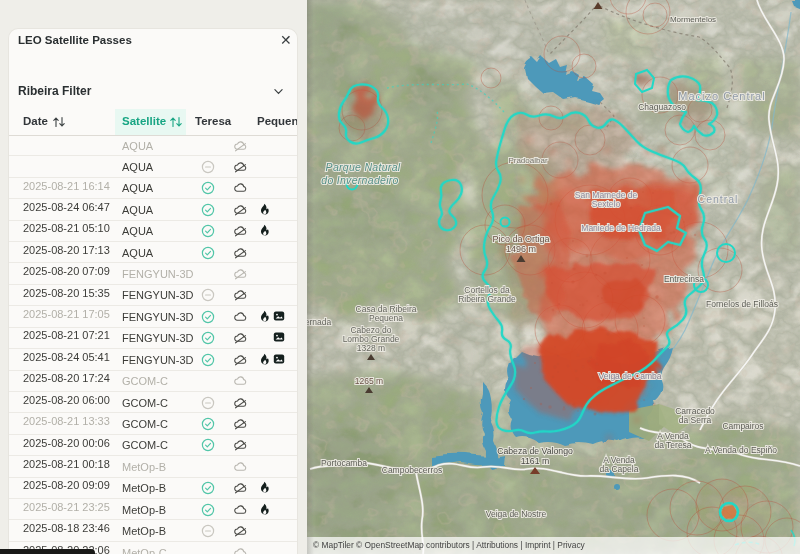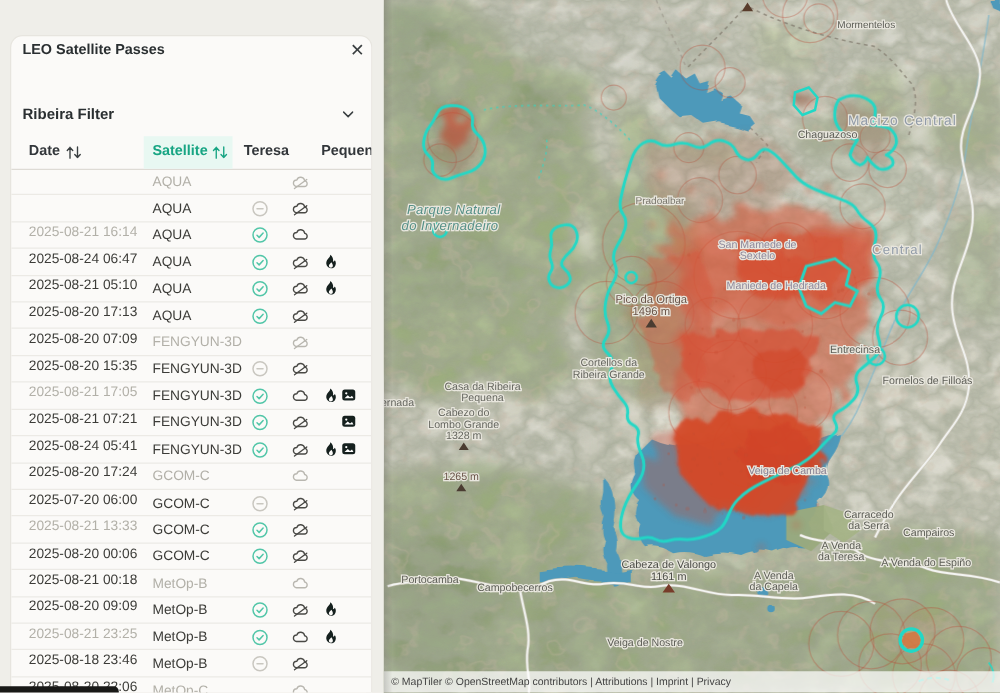--- a/index.html
+++ b/index.html
@@ -549,21 +549,21 @@
                 <path d="M2.6 11.8 L12.4 4.6" stroke="#4a4a46" stroke-width="1.1" stroke-linecap="round"></path>
               </svg></span>
 <span class="ic" style="left:249px"></span>
 <span class="ic" style="left:264px"><svg width="12" height="12" viewBox="0 0 12 12">
                 <rect x="0.8" y="1.6" width="10.4" height="8.8" rx="2" fill="#15201e"></rect>
                 <circle cx="4" cy="4.6" r="0.9" fill="#fff"></circle>
                 <path d="M2.6 8.6 L5.2 6.2 L7 7.8 L8.6 6.6 L9.8 8.6 Z" fill="#fff"></path>
               </svg></span>
 </div>
 <div class="row" style="top:320.2px">
-<span class="rd" style="color:#3c3c38">2025-07-20 06:00</span>
+<span class="rd" style="color:#3c3c38">2025-08-20 06:00</span>
 <span class="rs" style="color:#3c3c38">FENGYUN-3D</span>
 <span class="ic" style="left:192px"><svg width="14" height="14" viewBox="0 0 14 14">
                 <circle cx="7" cy="7" r="5.6" fill="none" stroke="#52c6a8" stroke-width="1.2"></circle>
                 <path d="M4.6 7.2 L6.3 8.9 L9.5 5.4" fill="none" stroke="#52c6a8" stroke-width="1.2" stroke-linecap="round" stroke-linejoin="round"></path>
               </svg></span>
 <span class="ic" style="left:224px"><svg width="14" height="14" viewBox="0 0 14 14">
                 <path d="M4.2 10.2 a2.6 2.6 0 0 1 0.3 -5.2 a3.2 3.2 0 0 1 6.2 0.6 a2.3 2.3 0 0 1 -0.6 4.6 Z" fill="none" stroke="#4a4a46" stroke-width="1.1" stroke-linejoin="round"></path>
                 <path d="M2.6 11.8 L12.4 4.6" stroke="#4a4a46" stroke-width="1.1" stroke-linecap="round"></path>
               </svg></span>
 <span class="ic" style="left:249px"><svg width="12" height="13" viewBox="0 0 12 13">

